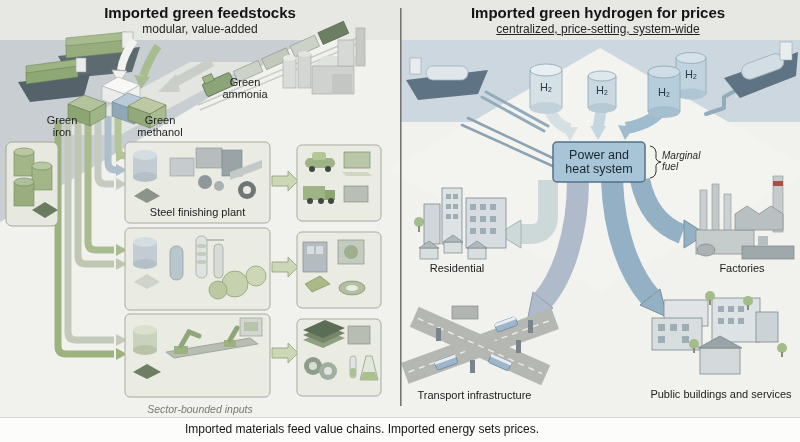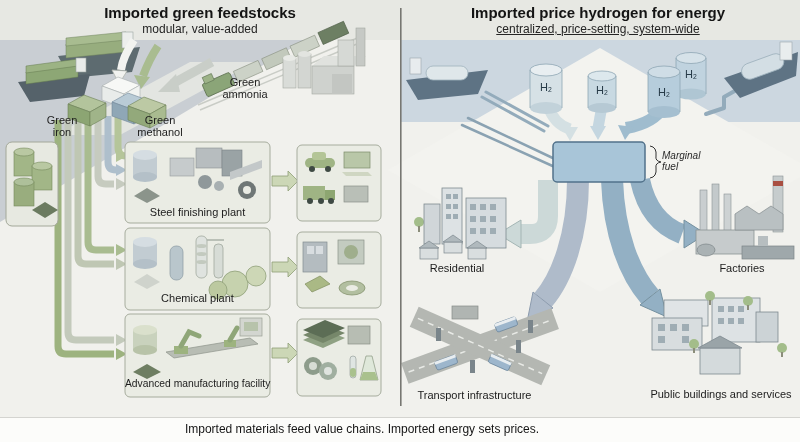--- a/index.html
+++ b/index.html
@@ -415,39 +415,40 @@
         <rect x="781" y="352" width="2" height="5" fill="#8b8d7a"></rect>
   </g>
 
   <rect x="400" y="8" width="1.6" height="398" fill="#777772"></rect>
   <rect x="0" y="417" width="800" height="1" fill="#d4d4d0"></rect>
   <rect x="0" y="418" width="800" height="24" fill="#fcfcfa"></rect>
 </svg>
 
 <div class="t title ctr" style="left:30px;top:5px;width:340px;">Imported green feedstocks</div>
 <div class="t subtitle ctr" style="left:30px;top:23px;width:340px;text-align:center;">modular, value-added</div>
-<div class="t title ctr" style="left:428px;top:5px;width:340px;">Imported price hydrogen for energy</div>
+<div class="t title ctr" style="left:428px;top:5px;width:340px;">Imported green hydrogen for prices</div>
 <div class="t subtitle ctr" style="left:428px;top:23px;width:340px;text-decoration:underline;">centralized, price-setting, system-wide</div>
 
 <div class="t lbl ctr pre" style="left:28px;top:114px;width:68px;">Green
 iron</div>
 <div class="t lbl ctr pre" style="left:124px;top:114px;width:72px;">Green
 methanol</div>
 <div class="t lbl ctr pre" style="left:208px;top:76px;width:74px;">Green
 ammonia</div>
 
 <div class="t fac ctr" style="left:128px;top:206px;width:139px;">Steel finishing plant</div>
-<div class="t fac ctr" style="left:128px;top:292px;width:139px;">Chemical plant</div>
-<div class="t fac ctr" style="left:125px;top:378px;width:145px;font-size:10.3px;">Advanced manufacturing facility</div>
+<div class="t cap ctr" style="left:100px;top:404px;width:200px;">Sector-bounded inputs</div>
 
 <div class="t h2l ctr" style="left:534px;top:81px;width:24px;">H₂</div>
 <div class="t h2l ctr" style="left:590px;top:84px;width:24px;">H₂</div>
 <div class="t h2l ctr" style="left:652px;top:86px;width:24px;">H₂</div>
 <div class="t h2l ctr" style="left:679px;top:68px;width:24px;">H₂</div>
 
+<div class="t hub ctr pre" style="left:556px;top:148px;width:86px;">Power and
+heat system</div>
 <div class="t marg pre" style="left:662px;top:150px;width:50px;">Marginal
 fuel</div>
 
 <div class="t fac ctr" style="left:407px;top:262px;width:100px;">Residential</div>
 <div class="t fac ctr" style="left:692px;top:262px;width:100px;">Factories</div>
 <div class="t fac ctr" style="left:402px;top:389px;width:145px;">Transport infrastructure</div>
 <div class="t fac ctr" style="left:638px;top:388px;width:166px;">Public buildings and services</div>
 
 <div class="t footer ctr" style="left:0;top:423px;width:724px;">Imported materials feed value chains. Imported energy sets prices.</div>
 

